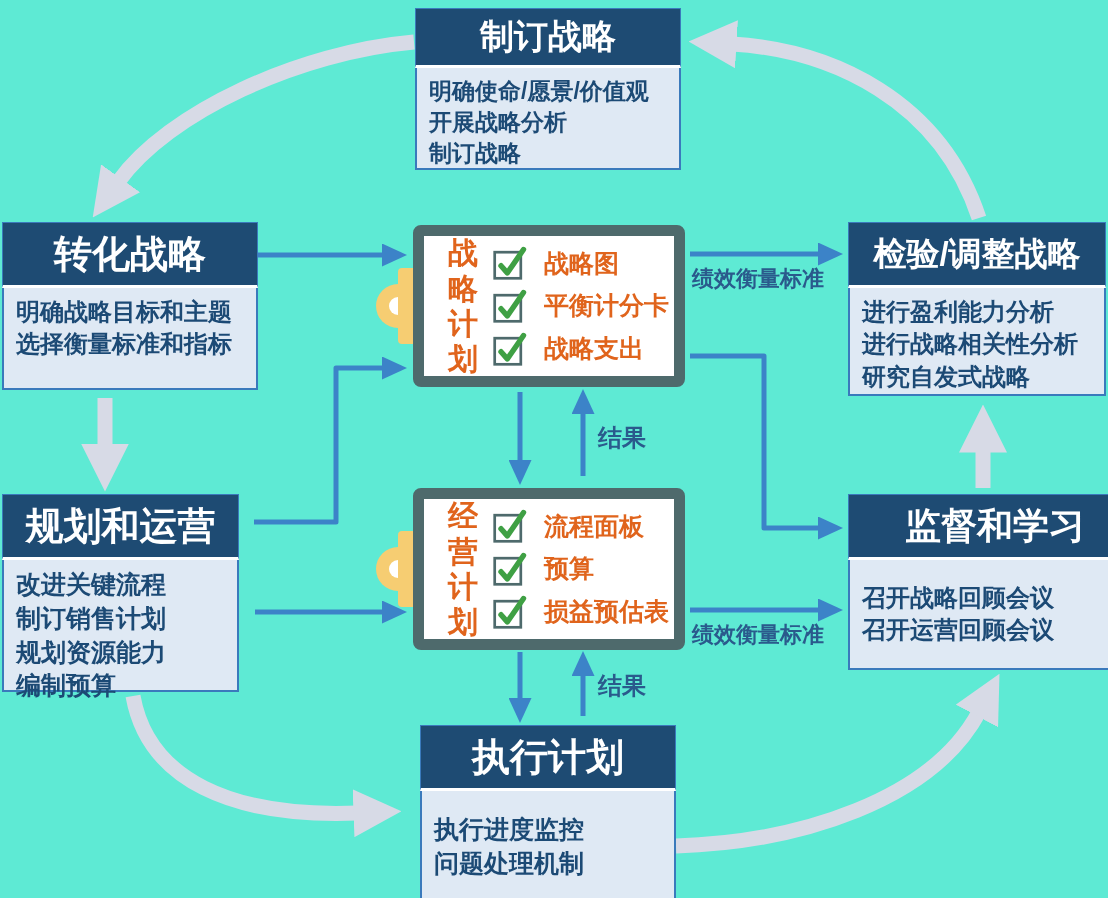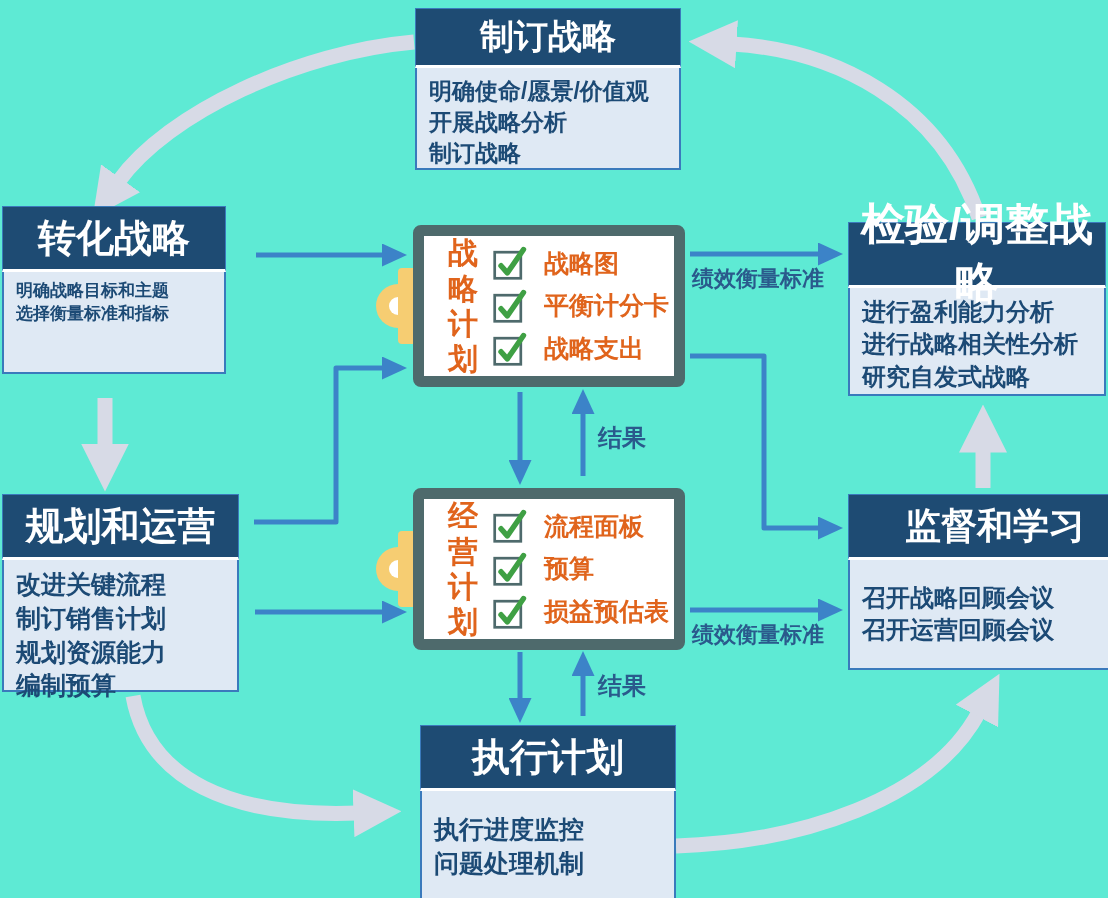--- a/index.html
+++ b/index.html
@@ -81,30 +81,30 @@
 
   <div class="box" style="left:415px;top:8px;width:266px;">
     <div class="box-header" style="height:56px;font-size:34px;">制订战略</div>
     <div class="box-body" style="height:86px;font-size:23px;">
       <div class="box-line">明确使命/愿景/价值观</div>
       <div class="box-line">开展战略分析</div>
       <div class="box-line">制订战略</div>
     </div>
   </div>
 
-  <div class="box" style="left:2px;top:206px;width:224px;">
+  <div class="box" style="left:2px;top:222px;width:256px;">
     <div class="box-header" style="height:62px;font-size:38px;">转化战略</div>
-    <div class="box-body" style="height:86px;font-size:17px;">
+    <div class="box-body" style="height:86px;font-size:24px;">
       <div class="box-line">明确战略目标和主题</div>
       <div class="box-line">选择衡量标准和指标</div>
     </div>
   </div>
 
   <div class="box" style="left:848px;top:222px;width:258px;">
-    <div class="box-header" style="height:62px;font-size:44px;">检验/调整战略</div>
+    <div class="box-header" style="height:62px;font-size:33px;">检验/调整战略</div>
     <div class="box-body" style="height:92px;font-size:24px;">
       <div class="box-line">进行盈利能力分析</div>
       <div class="box-line">进行战略相关性分析</div>
       <div class="box-line">研究自发式战略</div>
     </div>
   </div>
 
   <div class="box" style="left:2px;top:494px;width:237px;">
     <div class="box-header" style="height:62px;font-size:38px;">规划和运营</div>
     <div class="box-body" style="height:116px;font-size:25px;">

